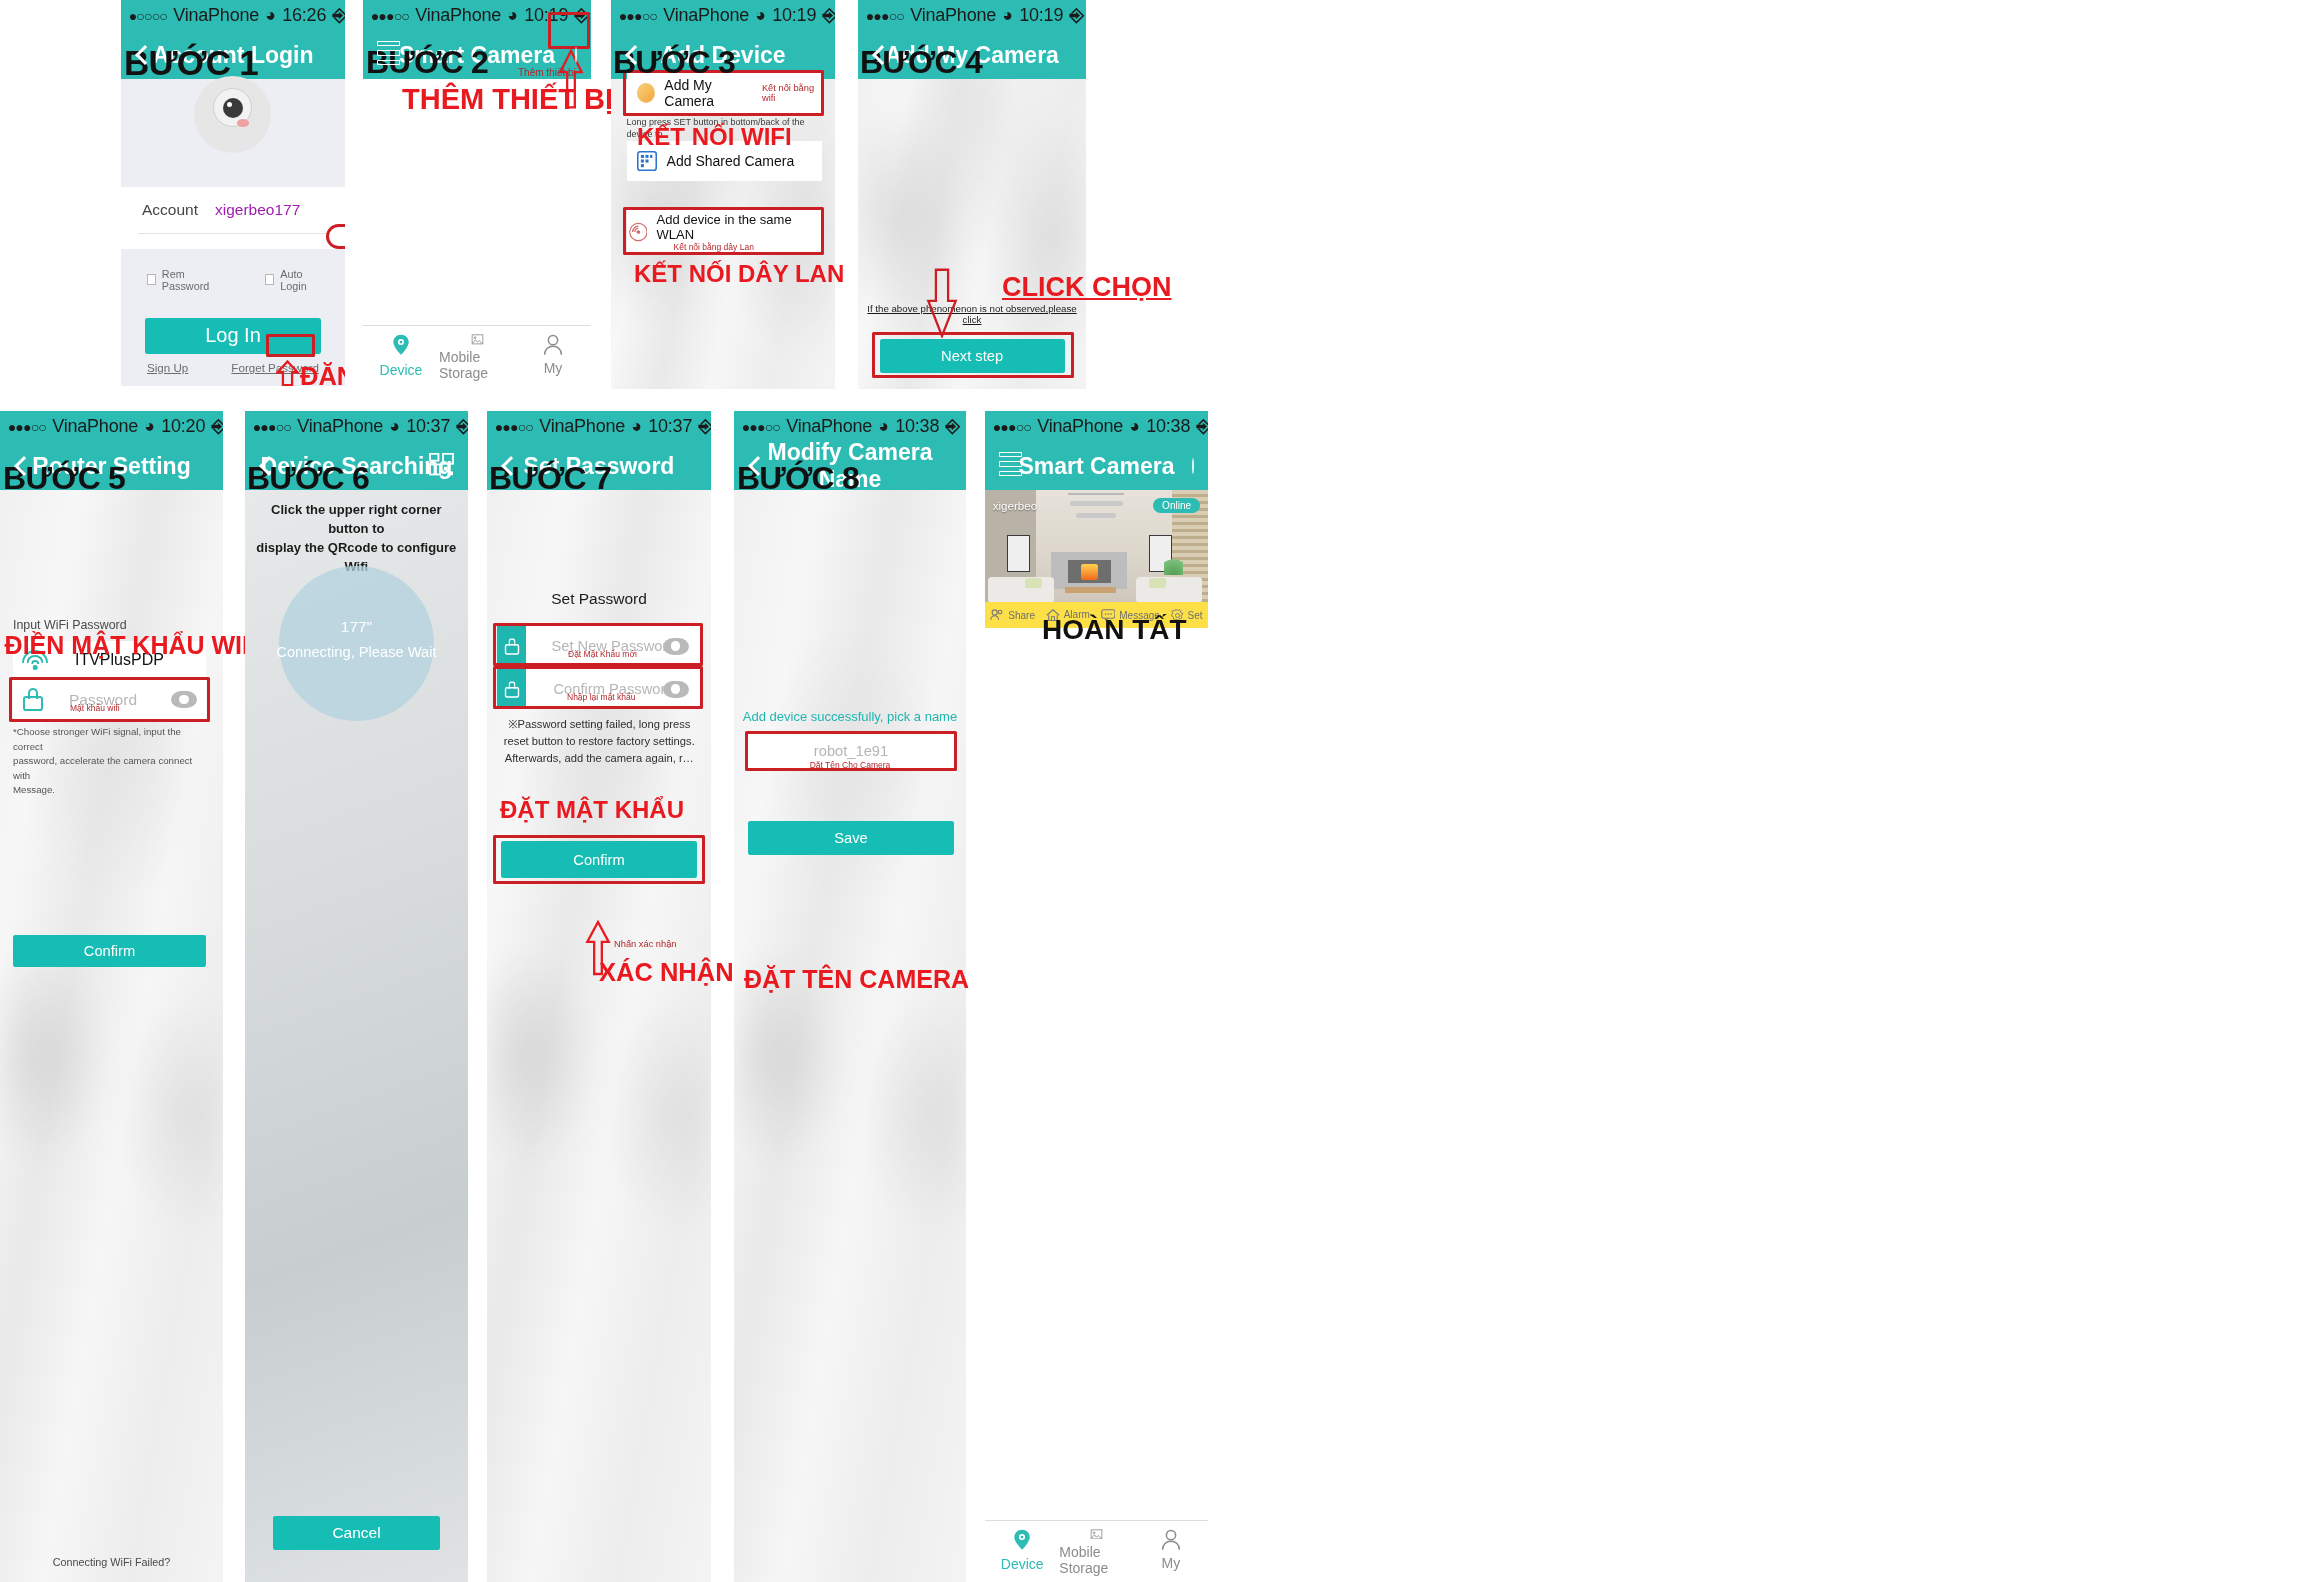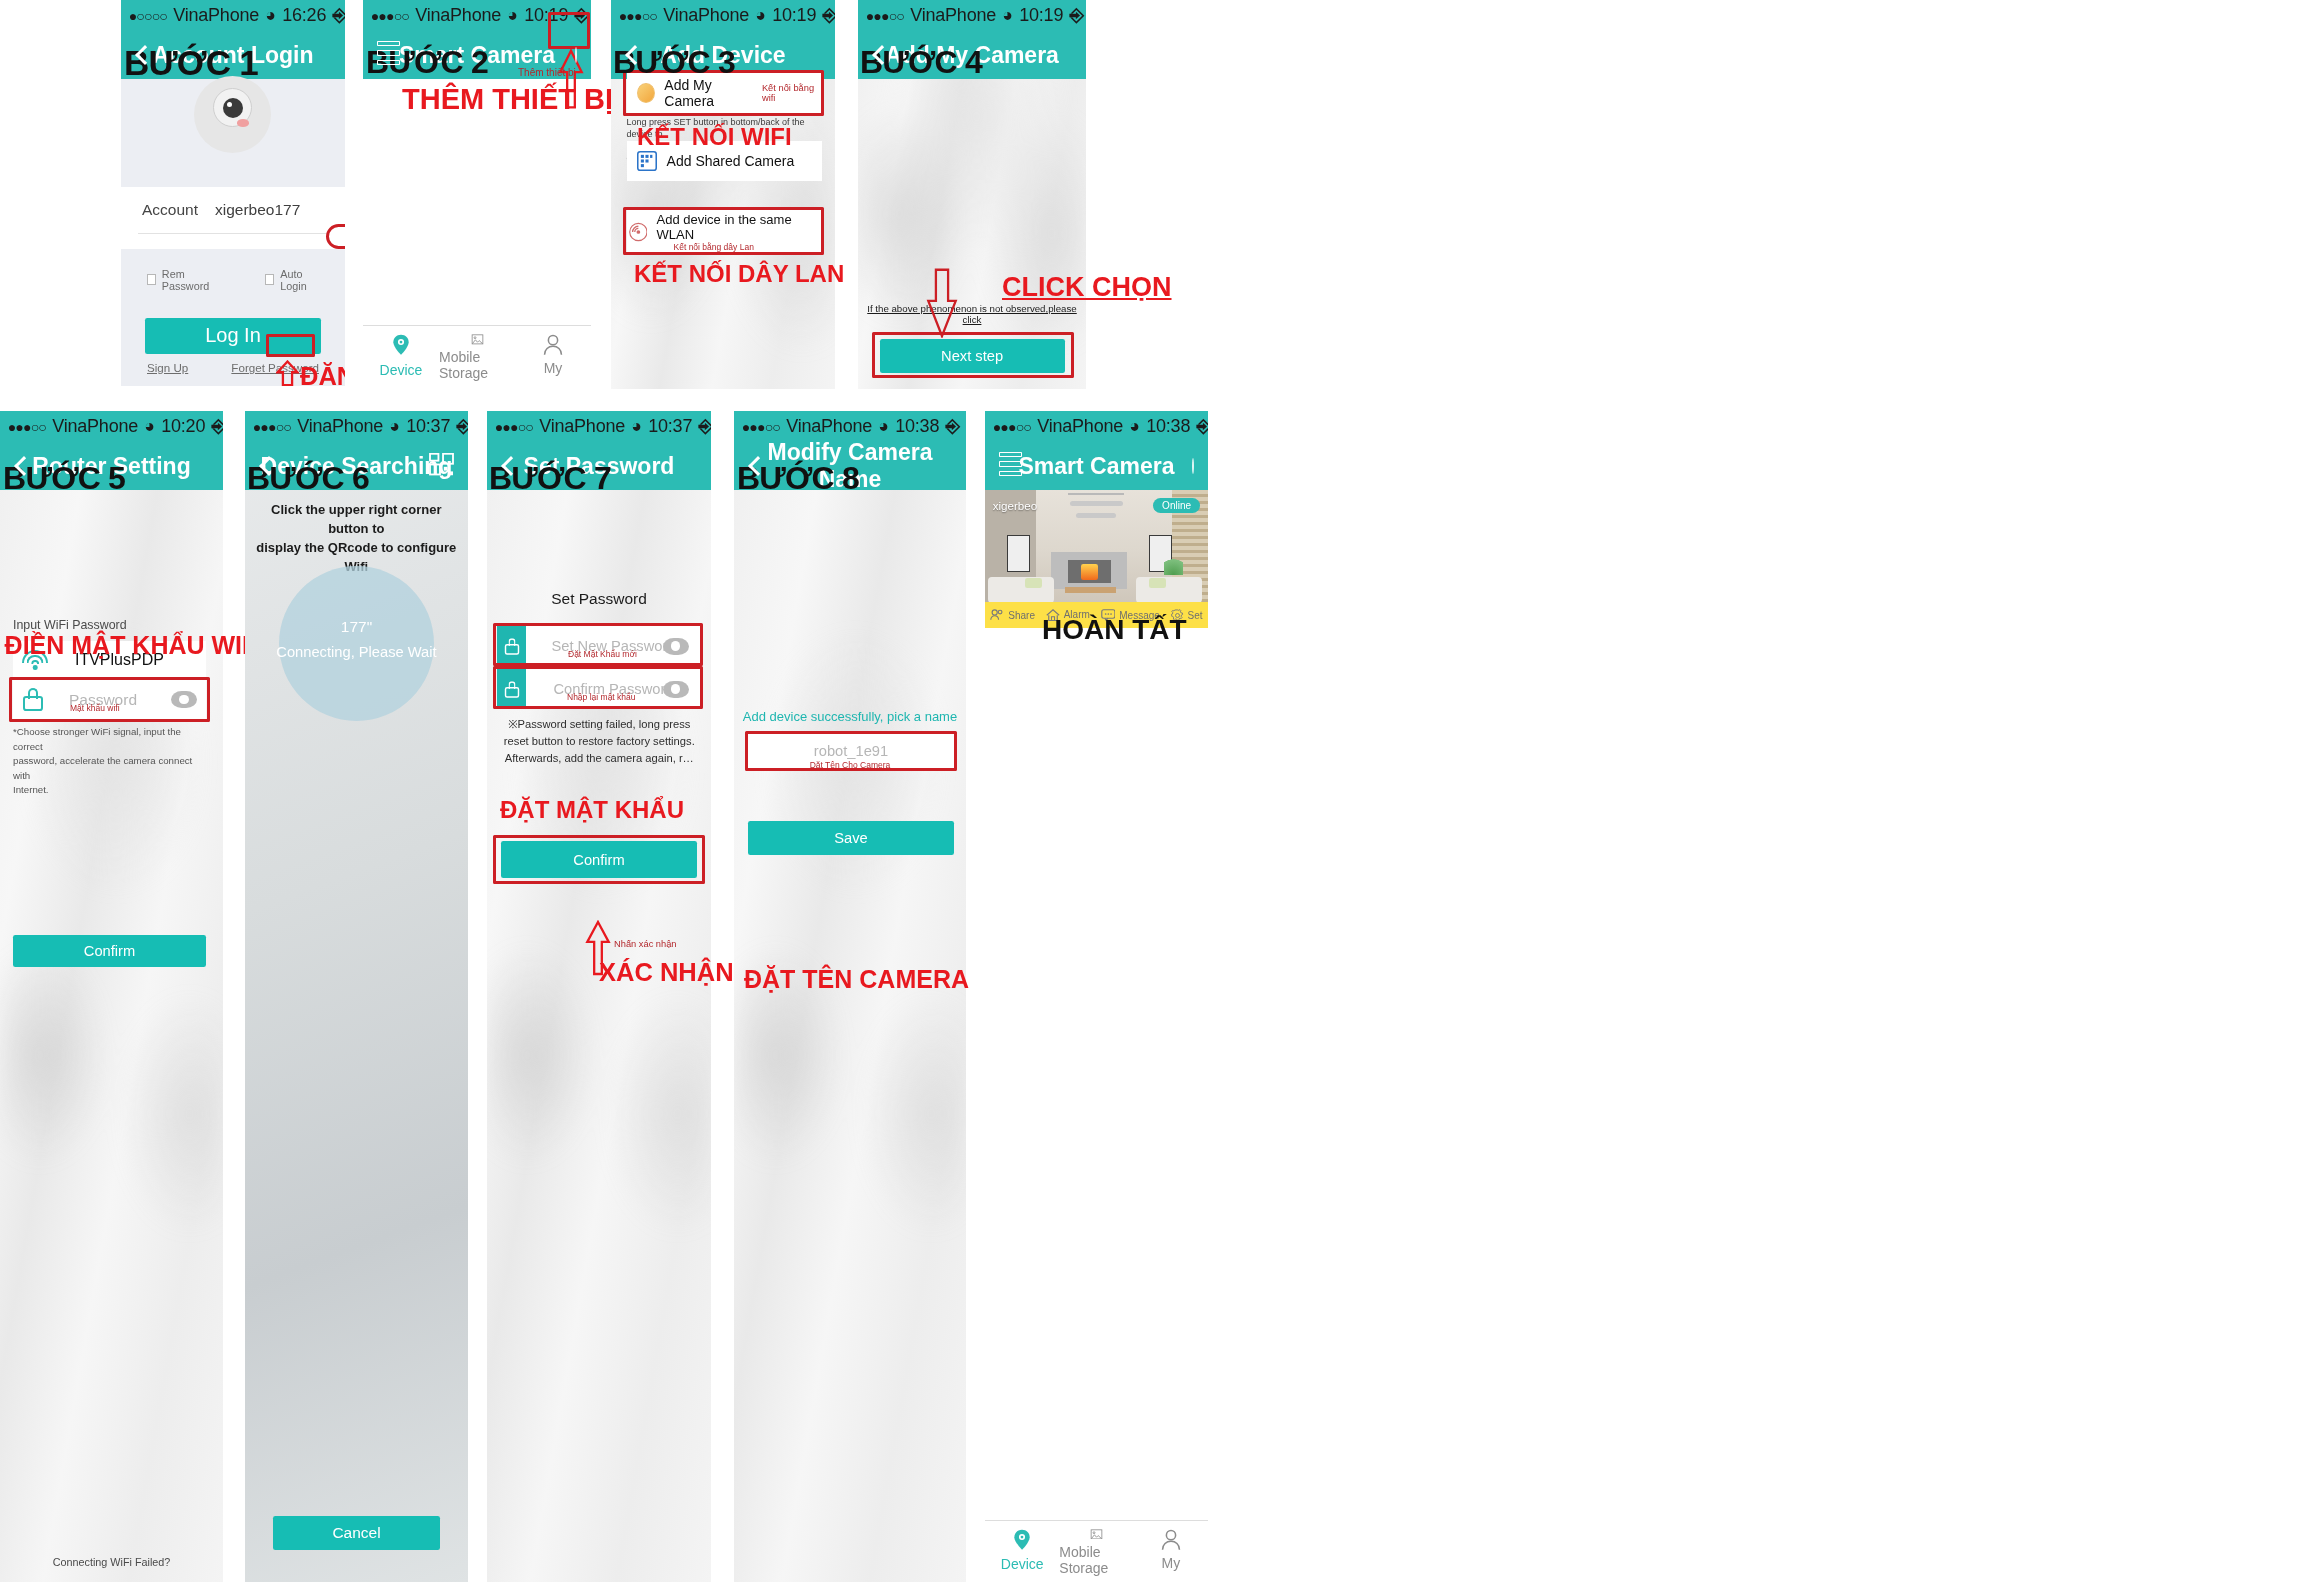--- a/index.html
+++ b/index.html
@@ -144,21 +144,21 @@
           <div style="position:absolute;left:8.5px;top:8.5px;width:20px;height:20px;border-radius:50%;background:#3a3a3a;"></div>
           <div style="position:absolute;left:12.4px;top:12.4px;width:5.4px;height:5.4px;border-radius:50%;background:#fff;"></div>
         </div>
         <div style="position:absolute;left:43px;top:43px;width:12.4px;height:7.7px;border-radius:50%;background:#f0a0a0;"></div>
       </div>
     </div>
 
     <div style="position:absolute;left:0;top:187px;width:224px;background:#fff;">
       <div class="field-row" style="padding:0 14px;">
         <span style="width:63px;text-align:right;color:#444;font-size:15.5px;">Account</span>
-        <span style="margin-left:17px;color:#404040;font-size:15.5px;">xigerbeo177</span>
+        <span style="margin-left:17px;color:#a21caf;font-size:15.5px;">xigerbeo177</span>
       </div>
       <div class="divider-line" style="margin:0 17px;"></div>
       <div class="field-row" style="padding:0 14px;">
         <span style="width:63px;text-align:right;color:#444;font-size:15.5px;">Password</span>
         <span style="margin-left:17px;color:#b6b6b6;font-size:15.5px;">Password</span>
       </div>
     </div>
     <div class="rbox round" style="left:205px;top:224px;width:124px;height:25px;"></div>
 
     <div style="position:absolute;left:0;top:249px;width:224px;bottom:0;background:#eceef3;">
@@ -379,21 +379,21 @@
           <span class="body"></span>
         </span>
       <span style="flex:1;text-align:center;font-size:15.5px;color:#b6b6b6;margin-left:-7.7px;">Password</span>
       <span class="eye" style="margin-right:9.3px;"></span>
     </div>
     <div style="position:absolute;left:70px;top:292px;font-size:8.5px;color:#b3282d;">Mật khẩu wifi</div>
 
     <div style="position:absolute;left:13px;top:314px;width:193px;font-size:9.7px;color:#555;line-height:1.5;">
       <div>*Choose stronger WiFi signal, input the correct</div>
       <div>password, accelerate the camera connect with</div>
-      <div>Internet.</div>
+      <div>Message.</div>
     </div>
 
     <div class="teal-btn" style="position:absolute;left:13px;top:524px;width:193px;height:32px;font-size:14.7px;">
       <span>Confirm</span>
     </div>
 
     <div style="position:absolute;left:0;bottom:14px;width:223px;text-align:center;font-size:10.8px;color:#4a4a4a;">Connecting WiFi Failed?</div>
 
     <div class="rbox" style="left:9.3px;top:266px;width:201px;height:45px;"></div>
   </div>

